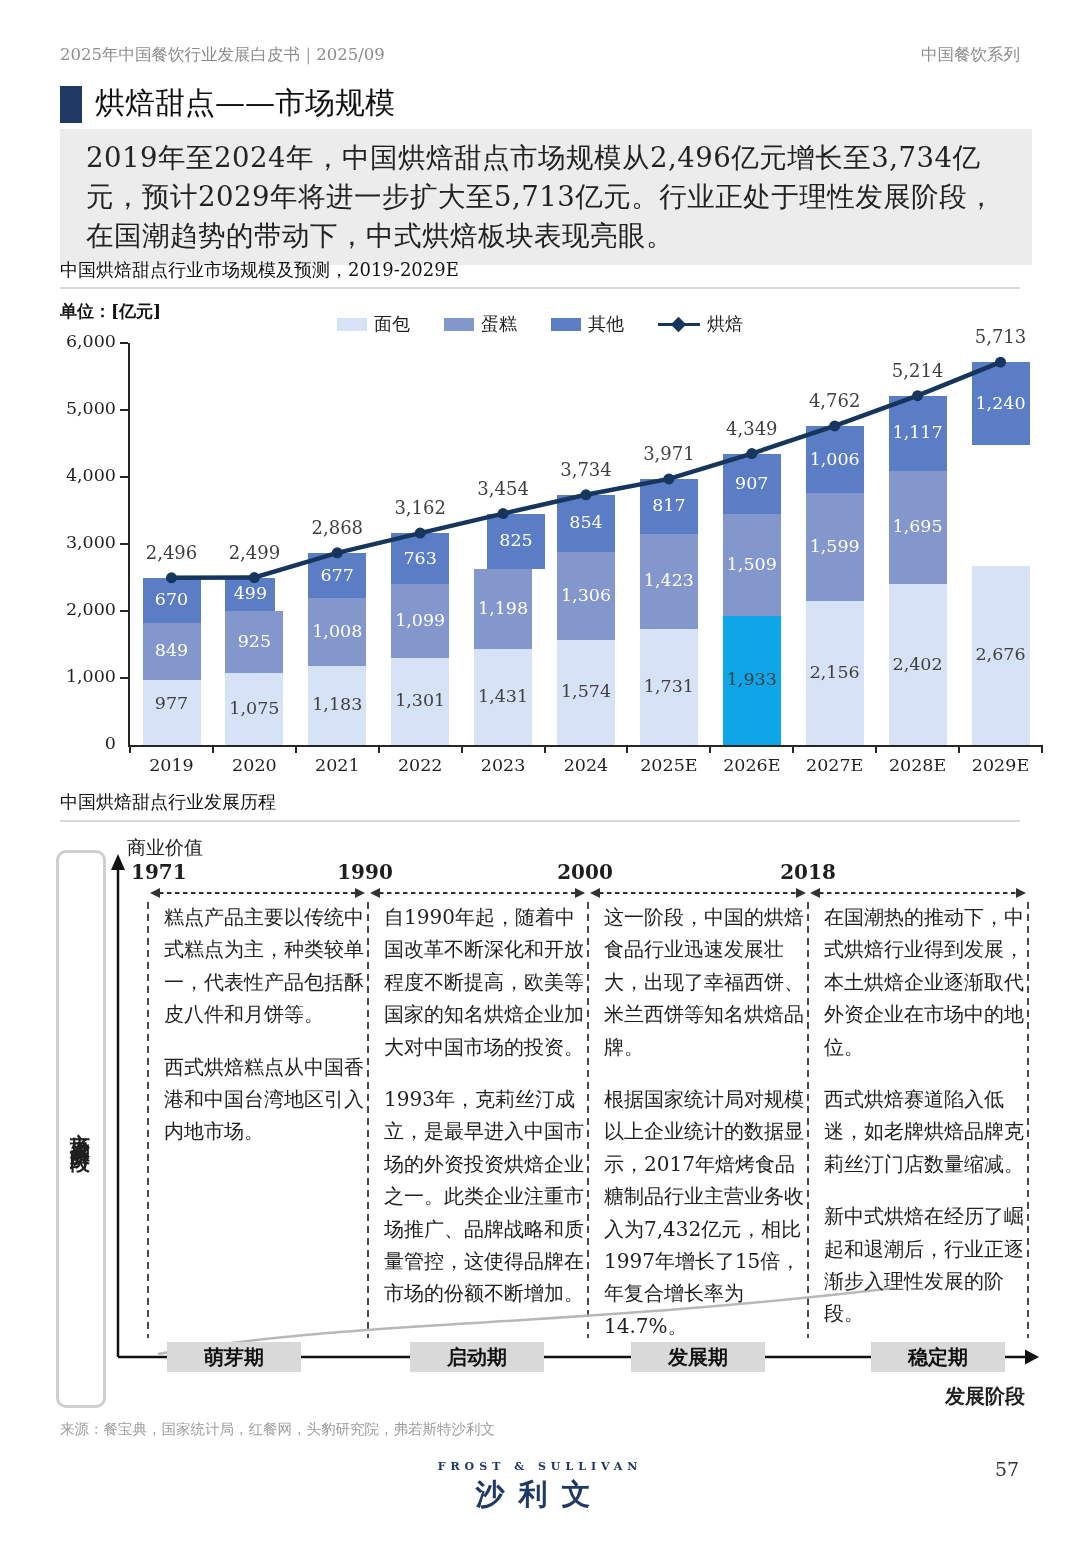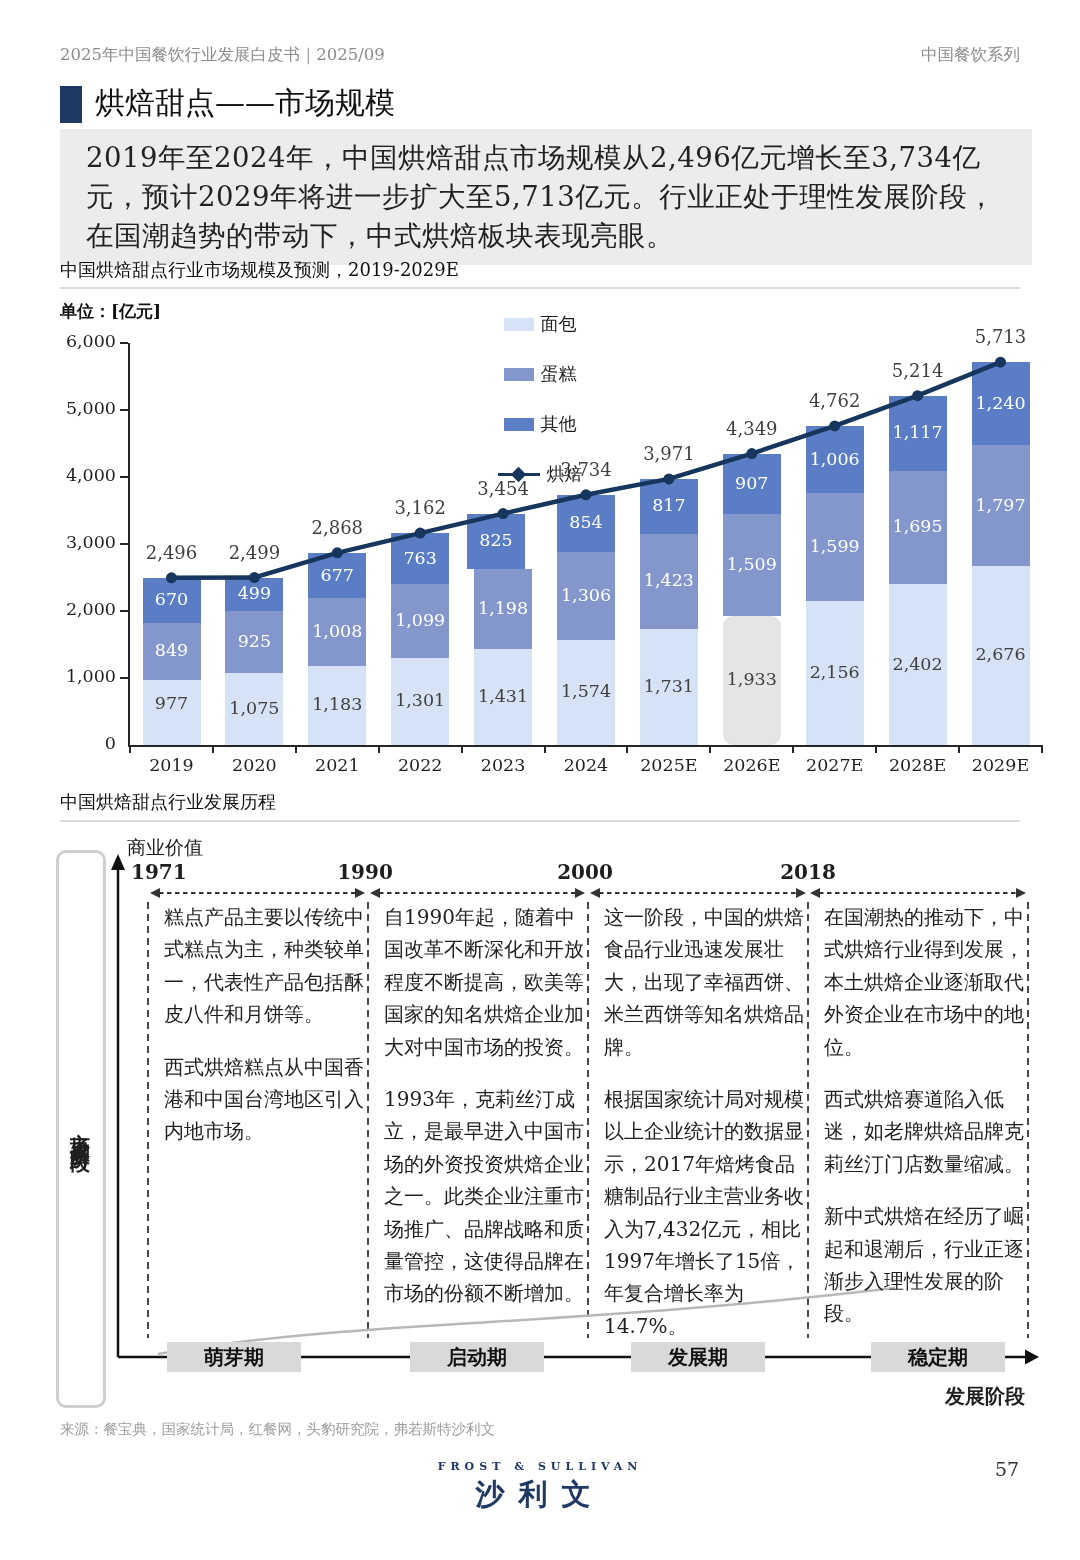--- a/index.html
+++ b/index.html
@@ -12,21 +12,21 @@
   .title-marker{left:60px;top:86px;width:22px;height:37px;background:#1f3864;}
   .page-title{left:95px;top:83px;font-size:30px;font-weight:normal;color:#111;}
   
   .summary{left:60px;top:129px;width:932px;background:#ececec;padding:9px 14px 11px 26px;
            font-size:27.5px;line-height:1.41;color:#222;letter-spacing:0.5px;}
   
   .sec-title{font-size:18px;color:#111;}
   .divider{height:2px;background:#d9d9d9;width:960px;left:60px;}
   .unit{left:60px;top:300px;font-size:17px;font-weight:bold;color:#111;}
   
-  #legend{left:60px;top:312px;width:960px;display:flex;justify-content:center;align-items:center;gap:26px;flex-direction:column;}
+  #legend{left:60px;top:312px;width:960px;display:flex;justify-content:center;align-items:center;gap:34px;}
   .lg-item{display:flex;align-items:center;gap:7px;}
   .lg-swatch{width:30px;height:13px;}
   .lg-line{position:relative;width:42px;height:14px;}
   .lg-line .ln{position:absolute;left:0;top:5.5px;width:42px;height:3.5px;}
   .lg-line .dm{position:absolute;left:15px;top:1.5px;width:11px;height:11px;transform:rotate(45deg);}
   .lg-label{font-size:18px;color:#1f1f1f;}
   
   #chart{left:60px;top:335px;width:980px;height:445px;}
   #plot{position:absolute;left:68px;top:8px;width:912px;height:402px;
         border-left:2px solid #262626;border-bottom:2px solid #262626;}
@@ -134,21 +134,21 @@
           <span class="seglab">670</span>
         </div>
         <div class="total" style="left: -6.5px; top: 198.8px;">2,496</div>
         <div class="xlab" style="left: -6.5px; top: 412px;">2019</div>
         <div class="seg" style="left: 95.4px; bottom: 0px; width: 58px; height: 72px; background: rgb(214, 226, 245);">
           <span class="seglab dark">1,075</span>
         </div>
         <div class="seg" style="left: 95.4px; bottom: 72px; width: 58px; height: 62px; background: rgb(131, 151, 204);">
           <span class="seglab">925</span>
         </div>
-        <div class="seg" style="left: 95.4px; bottom: 134px; width: 58px; height: 33.4px; background: rgb(91, 125, 198);">
+        <div class="seg" style="left: 95.4px; bottom: 134px; width: 50px; height: 33.4px; background: rgb(91, 125, 198);">
           <span class="seglab">499</span>
         </div>
         <div class="total" style="left: 76.4px; top: 198.6px;">2,499</div>
         <div class="xlab" style="left: 76.4px; top: 412px;">2020</div>
         <div class="seg" style="left: 178.3px; bottom: 0px; width: 58px; height: 79.3px; background: rgb(214, 226, 245);">
           <span class="seglab dark">1,183</span>
         </div>
         <div class="seg" style="left: 178.3px; bottom: 79.3px; width: 58px; height: 67.5px; background: rgb(131, 151, 204);">
           <span class="seglab">1,008</span>
         </div>
@@ -167,21 +167,21 @@
           <span class="seglab">763</span>
         </div>
         <div class="total" style="left: 242.2px; top: 154.1px;">3,162</div>
         <div class="xlab" style="left: 242.2px; top: 412px;">2022</div>
         <div class="seg" style="left: 344.1px; bottom: 0px; width: 58px; height: 95.9px; background: rgb(214, 226, 245);">
           <span class="seglab dark">1,431</span>
         </div>
         <div class="seg" style="left: 344.1px; bottom: 95.9px; width: 58px; height: 80.3px; background: rgb(131, 151, 204);">
           <span class="seglab">1,198</span>
         </div>
-        <div class="seg" style="left: 337px; bottom: 176.1px; width: 58px; height: 55.3px; background: rgb(91, 125, 198);">
+        <div class="seg" style="left: 357px; bottom: 176.1px; width: 58px; height: 55.3px; background: rgb(91, 125, 198);">
           <span class="seglab">825</span>
         </div>
         <div class="total" style="left: 325.1px; top: 134.6px;">3,454</div>
         <div class="xlab" style="left: 325.1px; top: 412px;">2023</div>
         <div class="seg" style="left: 427px; bottom: 0px; width: 58px; height: 105.5px; background: rgb(214, 226, 245);">
           <span class="seglab dark">1,574</span>
         </div>
         <div class="seg" style="left: 427px; bottom: 105.5px; width: 58px; height: 87.5px; background: rgb(131, 151, 204);">
           <span class="seglab">1,306</span>
         </div>
@@ -194,21 +194,21 @@
           <span class="seglab dark">1,731</span>
         </div>
         <div class="seg" style="left: 509.9px; bottom: 116px; width: 58px; height: 95.3px; background: rgb(131, 151, 204);">
           <span class="seglab">1,423</span>
         </div>
         <div class="seg" style="left: 509.9px; bottom: 211.3px; width: 58px; height: 54.7px; background: rgb(91, 125, 198);">
           <span class="seglab">817</span>
         </div>
         <div class="total" style="left: 490.9px; top: 99.9px;">3,971</div>
         <div class="xlab" style="left: 490.9px; top: 412px;">2025E</div>
-        <div class="seg" style="left: 592.8px; bottom: 0px; width: 58px; height: 129.5px; background: #e5e5e5; border-radius: 10px;">
+        <div class="seg" style="left: 592.8px; bottom: 0px; width: 58px; height: 129.5px; background: #0ea5e9;">
           <span class="seglab dark">1,933</span>
         </div>
         <div class="seg" style="left: 592.8px; bottom: 129.5px; width: 58px; height: 101.1px; background: rgb(131, 151, 204);">
           <span class="seglab">1,509</span>
         </div>
         <div class="seg" style="left: 592.8px; bottom: 230.6px; width: 58px; height: 60.8px; background: rgb(91, 125, 198);">
           <span class="seglab">907</span>
         </div>
         <div class="total" style="left: 573.8px; top: 74.6px;">4,349</div>
         <div class="xlab" style="left: 573.8px; top: 412px;">2026E</div>
@@ -229,23 +229,20 @@
         <div class="seg" style="left: 758.6px; bottom: 160.9px; width: 58px; height: 113.6px; background: rgb(131, 151, 204);">
           <span class="seglab">1,695</span>
         </div>
         <div class="seg" style="left: 758.6px; bottom: 274.5px; width: 58px; height: 74.8px; background: rgb(91, 125, 198);">
           <span class="seglab">1,117</span>
         </div>
         <div class="total" style="left: 739.6px; top: 16.7px;">5,214</div>
         <div class="xlab" style="left: 739.6px; top: 412px;">2028E</div>
         <div class="seg" style="left: 841.5px; bottom: 0px; width: 58px; height: 179.3px; background: rgb(214, 226, 245);">
           <span class="seglab dark">2,676</span>
-        </div>
-        <div class="seg" style="left: 841.5px; bottom: 179.3px; width: 58px; height: 120.4px; background: rgb(131, 151, 204);">
-          <span class="seglab">1,797</span>
         </div>
         <div class="seg" style="left: 841.5px; bottom: 299.7px; width: 58px; height: 83.1px; background: rgb(91, 125, 198);">
           <span class="seglab">1,240</span>
         </div>
         <div class="total" style="left: 822.5px; top: -16.8px;">5,713</div>
         <div class="xlab" style="left: 822.5px; top: 412px;">2029E</div>
         <svg id="line-svg" width="912" height="402">
           <polyline points="41.5,234.8 124.4,234.6 207.3,209.8 290.2,190.1 373.1,170.6 456.0,151.8 538.9,135.9 621.8,110.6 704.7,82.9 787.6,52.7 870.5,19.2" fill="none" stroke="#17365d" stroke-width="4.5"></polyline>
           <circle cx="41.5" cy="234.8" r="5.5" fill="#17365d"></circle>
           <circle cx="124.4" cy="234.6" r="5.5" fill="#17365d"></circle>

